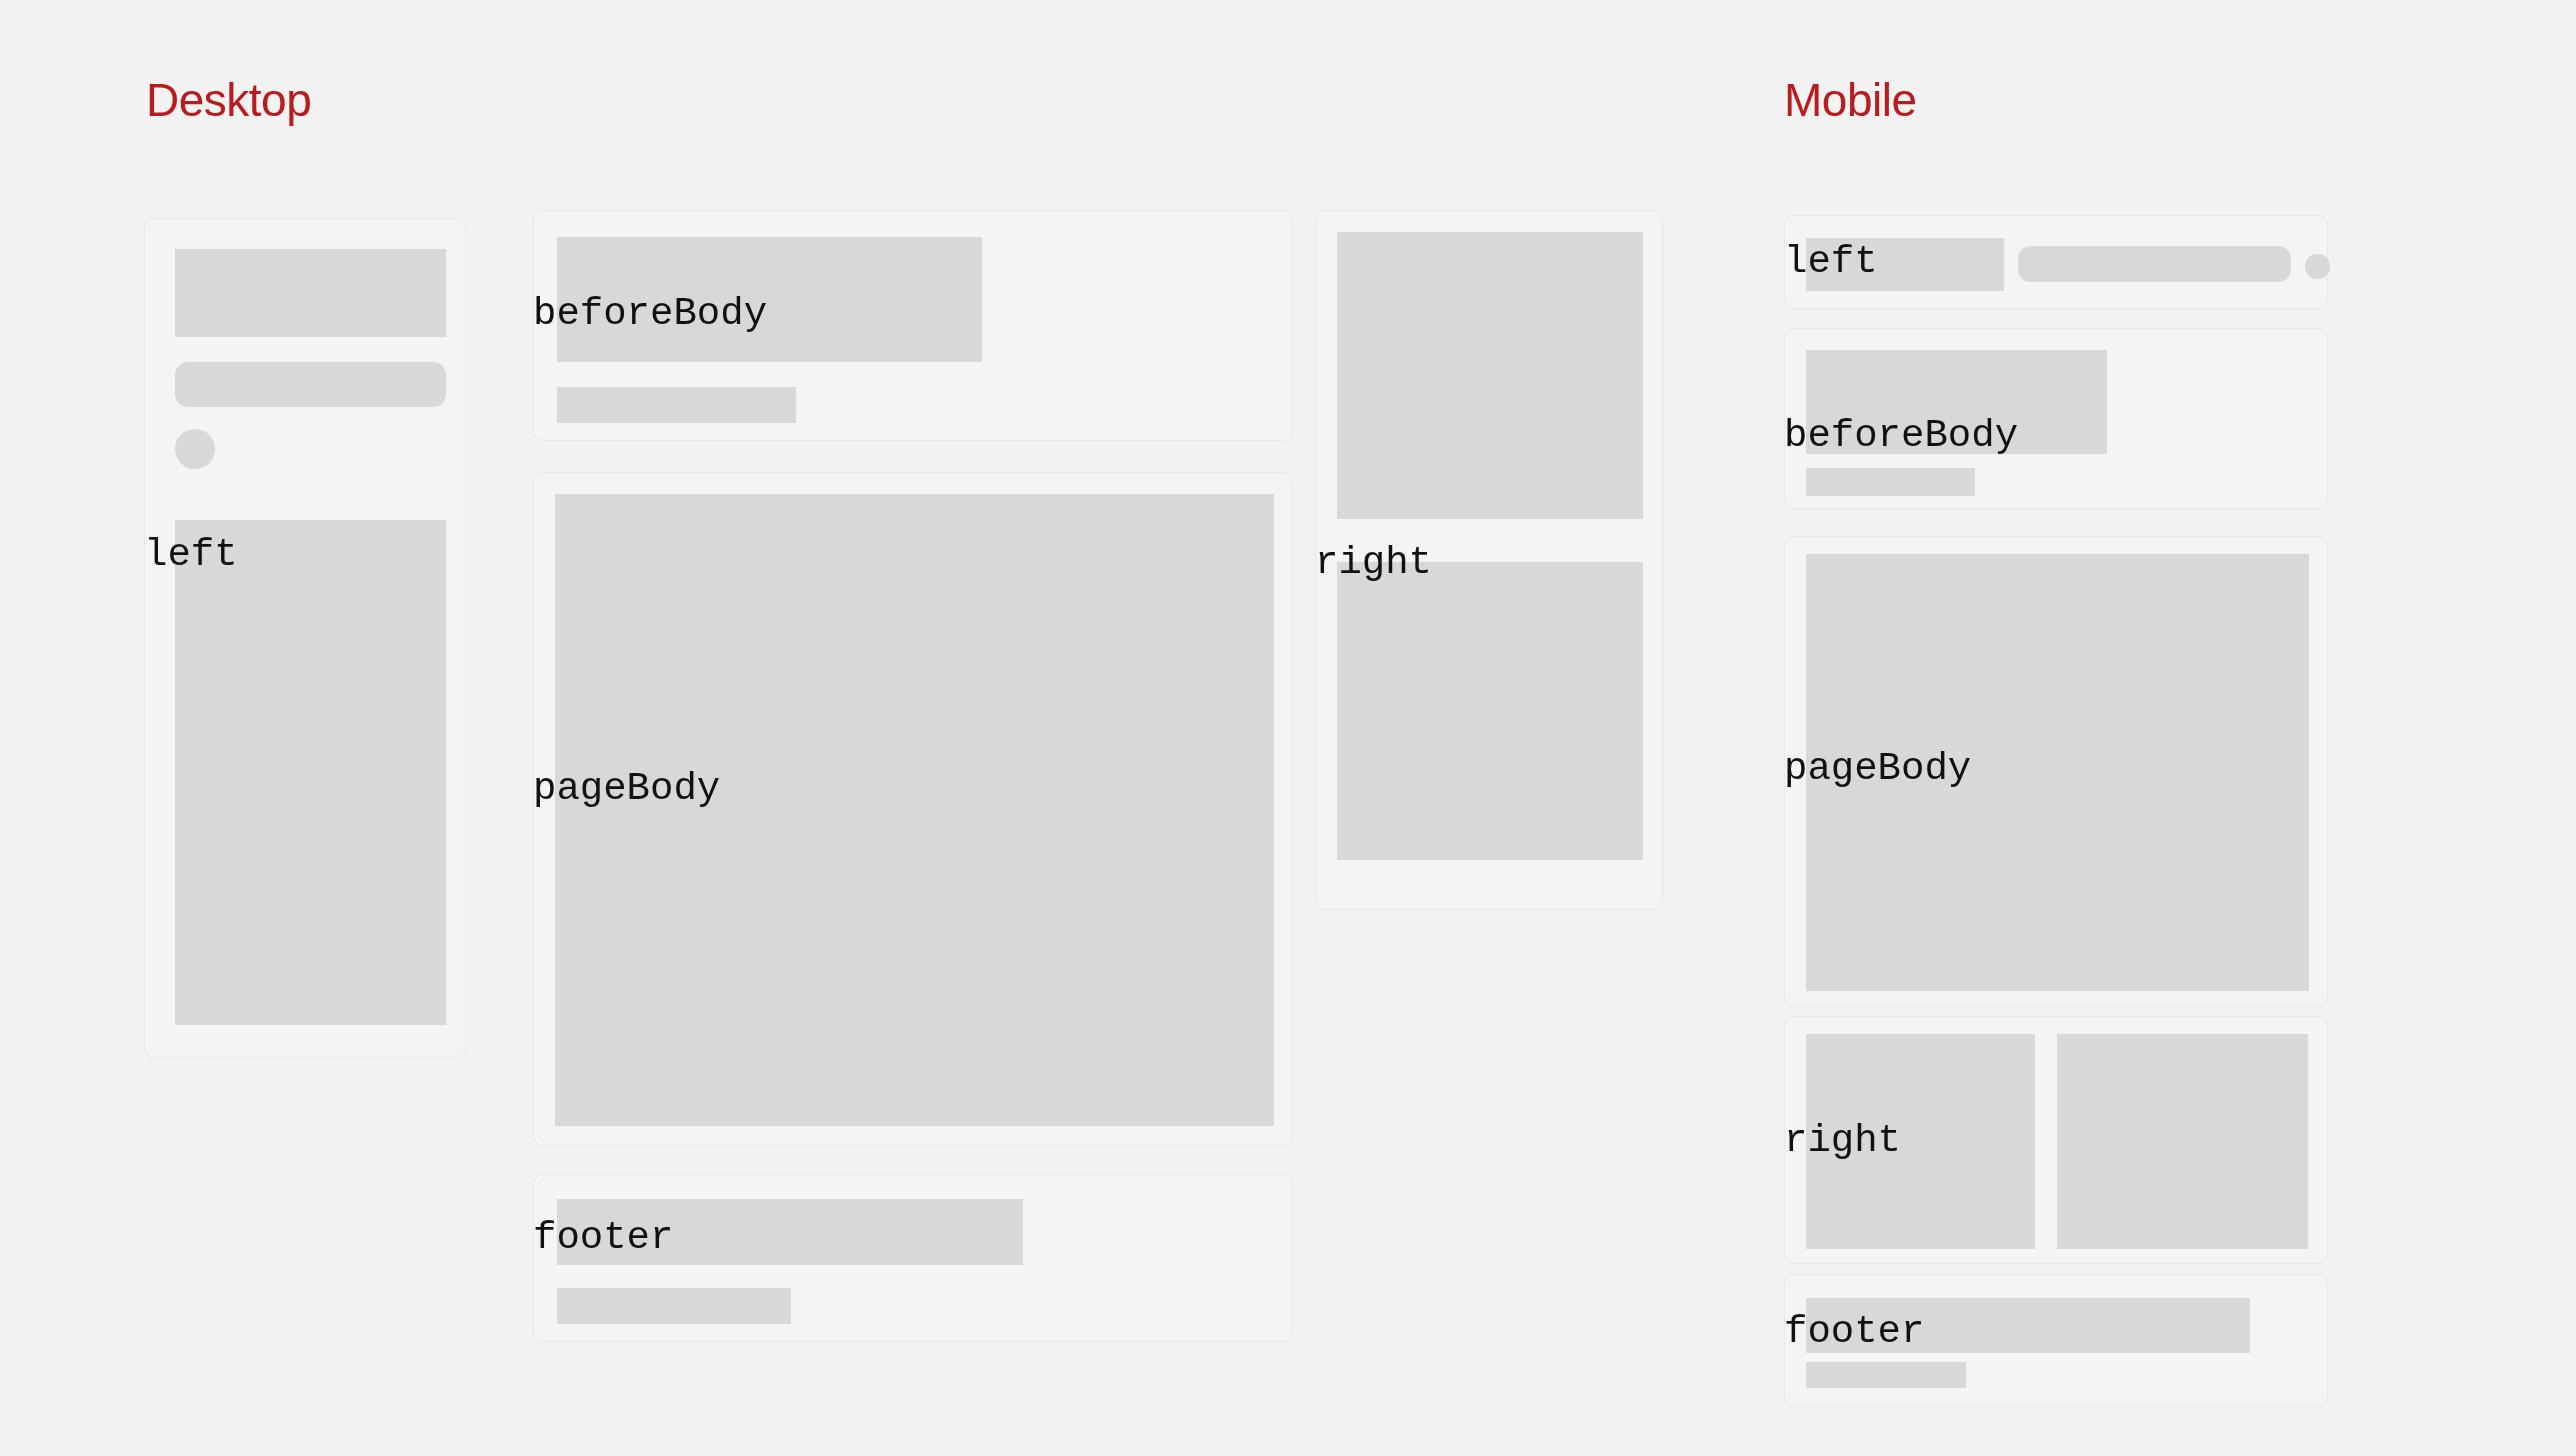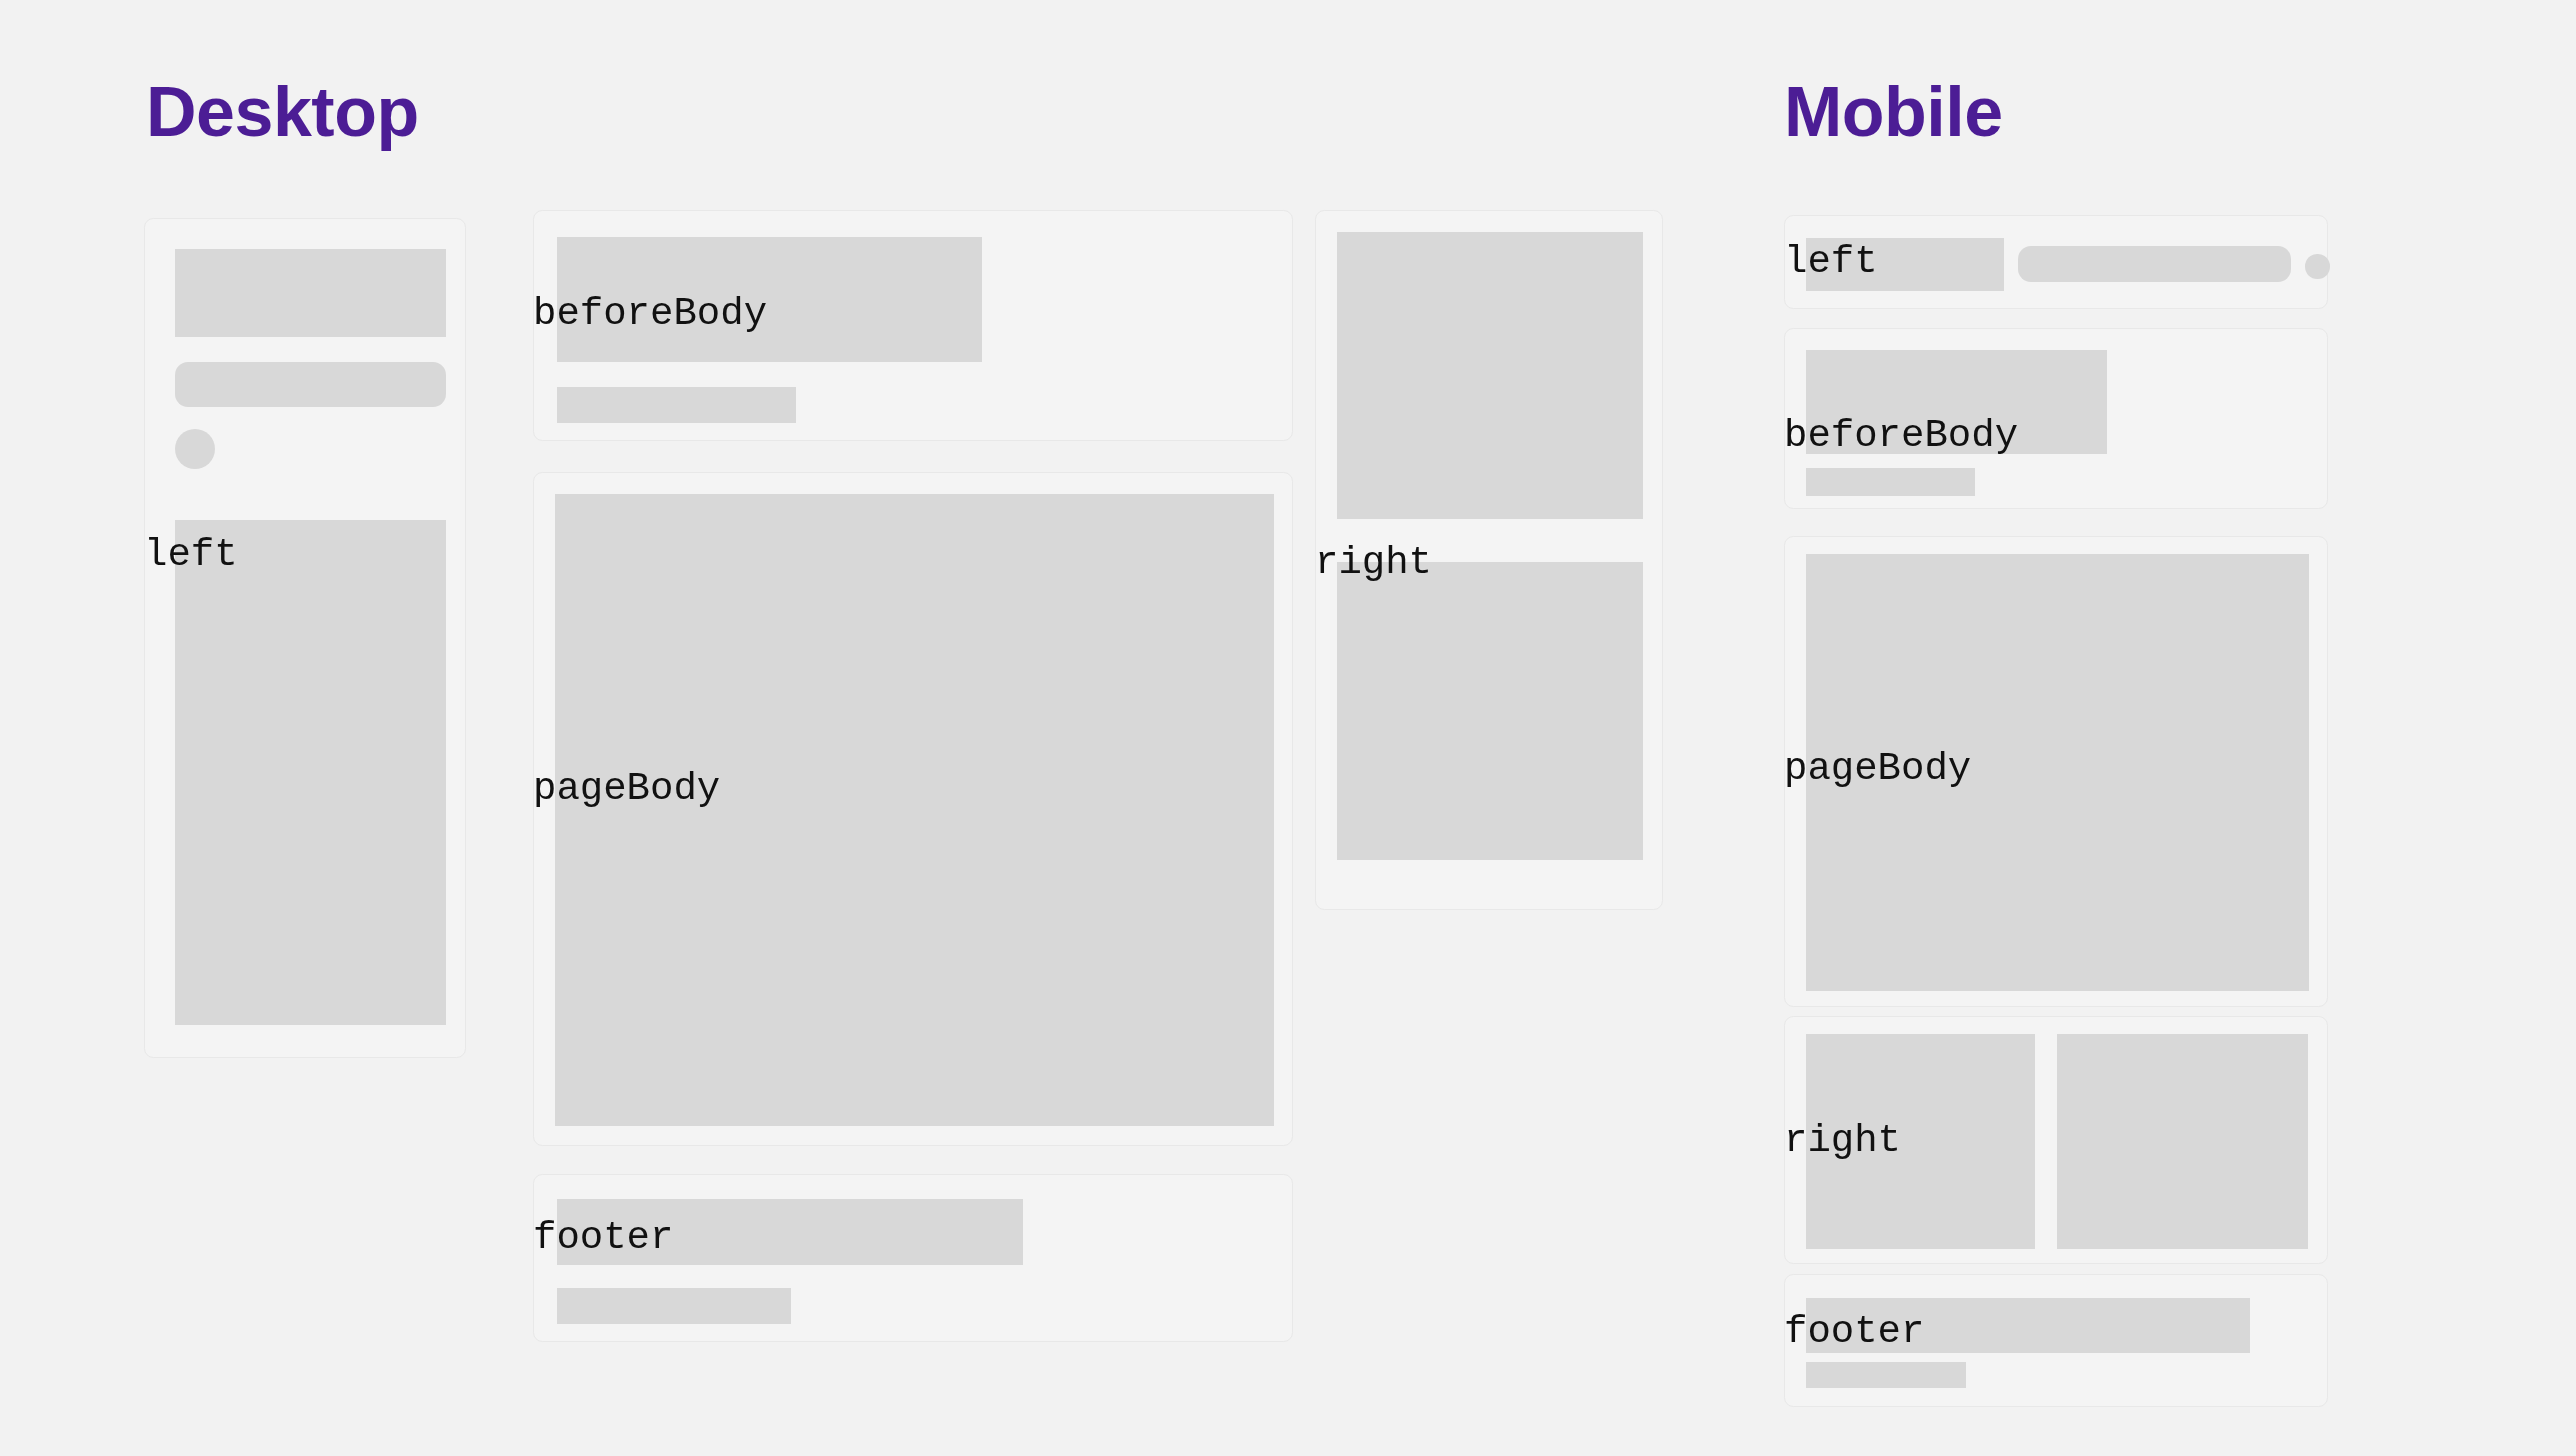--- a/index.html
+++ b/index.html
@@ -43,24 +43,24 @@
     font-family: "Liberation Mono", "DejaVu Sans Mono", monospace;
     font-size: 39px;
     line-height: 1;
     color: #111111;
     white-space: nowrap;
     pointer-events: none;
   }
   .section-title {
     position: absolute;
     font-family: "Liberation Sans", sans-serif;
-    font-weight: bold;
-    font-size: 70px;
+    font-weight: normal;
+    font-size: 46px;
     line-height: 1;
-    color: #4c1d95;
+    color: #b91c1c;
     letter-spacing: -0.5px;
     white-space: nowrap;
   }
 
   
   #desktop-title   { left: 146px;  top: 77px; }
 
   #desktop-left-panel      { left: 144px;  top: 218px;  width: 322px;  height: 840px; }
   #d-left-block-1          { left: 30px;   top: 30px;   width: 271px;  height: 88px; }
   #d-left-block-2          { left: 30px;   top: 143px;  width: 271px;  height: 45px; }

